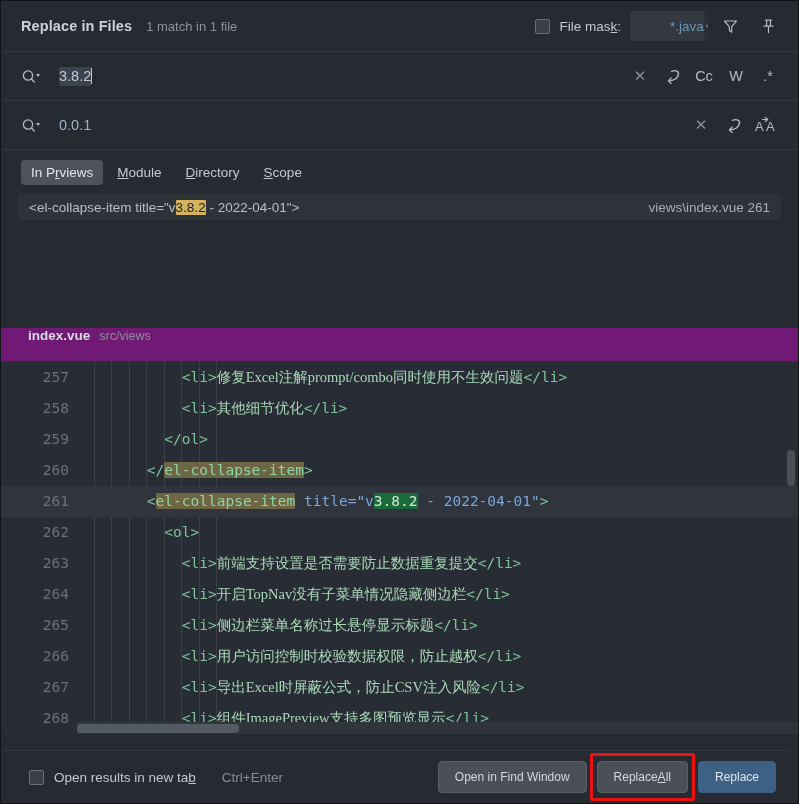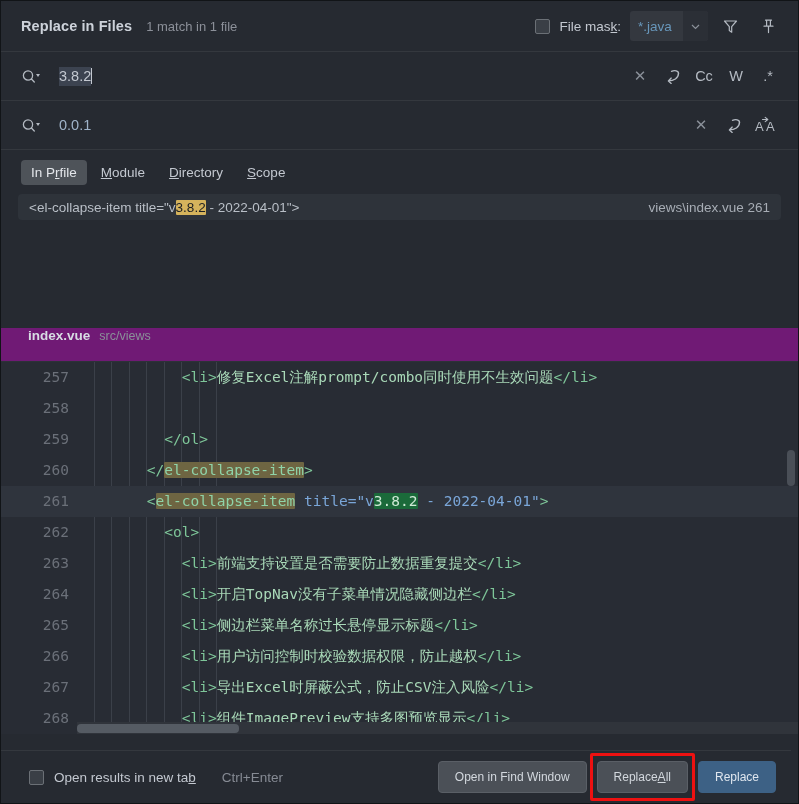--- a/index.html
+++ b/index.html
@@ -39,20 +39,21 @@
     background:#3a3f46;display:inline-block;flex:none;
   }
   .mask-label{
     font-size:13.5px;color:#c3c8d0;margin-left:9px;margin-right:9px;white-space:nowrap;
   }
   .mask-label u{text-decoration:underline;}
   .mask-combo{
     display:flex;align-items:stretch;height:30px;
     background:#34383f;border-radius:3px;overflow:hidden;
     width:78px;
+    padding-left:32px;
   }
   .mask-val{
     flex:1;display:flex;align-items:center;padding-left:8px;
     font-size:13.5px;color:#6897bb;
   }
   .mask-arrow{
     width:25px;background:#2b2f36;display:flex;align-items:center;justify-content:center;
   }
   .icon-btn{
     width:32px;height:32px;display:flex;align-items:center;justify-content:center;
@@ -149,21 +150,21 @@
   .line.cur{background:#2f343d;}
   .ln{
     position:absolute;left:0;width:68px;text-align:right;
     color:#6b7079;font-size:14.5px;
   }
   .ltext{position:absolute;left:76px;white-space:pre;}
   .t-tag{color:#7ec699;}
   .t-tagname{color:#8fd3a8;}
   .t-attr{color:#7aa6d8;}
   .t-str{color:#7aa6d8;}
-  .t-text{color:#a9d9b8;}
+  .t-text{color:#a9d9b8;font-family:Liberation Serif, serif;}
   .tagbg{background:#6e6542;border-radius:1px;}
   .findhl{background:#1b6a3a;border-radius:1px;color:#cfe9d6;}
   .vscroll{
     position:absolute;right:3px;width:8px;border-radius:4px;background:#4a4f57;
   }
   .hscroll{
     position:absolute;height:9px;border-radius:4px;background:#555b63;
   }
   .hscroll-track{
     position:absolute;left:76px;right:0;bottom:0;height:12px;background:#30343b;
@@ -272,21 +273,21 @@
     <span class="act">
       <svg width="23" height="19" viewBox="0 0 23 19">
         <text x="0" y="15" font-family="Liberation Sans, sans-serif" font-size="13" fill="#b4bac2">A</text>
         <text x="11" y="15" font-family="Liberation Sans, sans-serif" font-size="13" fill="#b4bac2">A</text>
         <path d="M7.5 3.5 L12.5 3.5 M10.2 1.4 L12.8 3.5 L10.2 5.6" fill="none" stroke="#b4bac2" stroke-width="1.1" stroke-linecap="round" stroke-linejoin="round"></path>
       </svg>
     </span>
   </div>
 
   <div class="scopes">
-    <span class="scope active"><span>In P</span><u>r</u><span>file</span></span>
+    <span class="scope active"><span>In P</span><u>r</u><span>views</span></span>
     <span class="scope"><span></span><u>M</u><span>odule</span></span>
     <span class="scope"><span></span><u>D</u><span>irectory</span></span>
     <span class="scope"><span></span><u>S</u><span>cope</span></span>
   </div>
 
   <div class="results">
     <div class="result-row">
       <span class="result-code"><span>&lt;el-collapse-item title="v</span><span class="hl">3.8.2</span><span> - 2022-04-01"&gt;</span></span>
       <span class="result-path">views\index.vue 261</span>
     </div>
@@ -304,21 +305,21 @@
         <div class="ig" style="left: 34px;"></div>
         <div class="ig" style="left: 51.5px;"></div>
         <div class="ig" style="left: 69px;"></div>
         <div class="ig" style="left: 86.5px;"></div>
         <div class="ig" style="left: 104px;"></div>
         <div class="ig" style="left: 121.5px;"></div>
         <div class="ig" style="left: 139px;"></div>
       </div>
     <div id="code-lines">
         <div class="line"><span class="ln">257</span><span class="ltext"><span>            </span><span class="t-tag">&lt;li&gt;</span><span class="t-text">修复Excel注解prompt/combo同时使用不生效问题</span><span class="t-tag">&lt;/li&gt;</span></span></div>
-        <div class="line"><span class="ln">258</span></div>
+        <div class="line"><span class="ln">258</span><span class="ltext"><span>            </span><span class="t-tag">&lt;li&gt;</span><span class="t-text">其他细节优化</span><span class="t-tag">&lt;/li&gt;</span></span></div>
         <div class="line"><span class="ln">259</span><span class="ltext"><span>          </span><span class="t-tag">&lt;/ol&gt;</span></span></div>
         <div class="line"><span class="ln">260</span><span class="ltext"><span>        </span><span class="t-tag">&lt;/</span><span class="t-tagname tagbg">el-collapse-item</span><span class="t-tag">&gt;</span></span></div>
         <div class="line cur"><span class="ln">261</span><span class="ltext"><span>        </span><span class="t-tag">&lt;</span><span class="t-tagname tagbg">el-collapse-item</span><span class="t-tag"> </span><span class="t-attr">title=</span><span class="t-str">"v</span><span class="t-str findhl">3.8.2</span><span class="t-str"> - 2022-04-01"</span><span class="t-tag">&gt;</span></span></div>
         <div class="line"><span class="ln">262</span><span class="ltext"><span>          </span><span class="t-tag">&lt;ol&gt;</span></span></div>
         <div class="line"><span class="ln">263</span><span class="ltext"><span>            </span><span class="t-tag">&lt;li&gt;</span><span class="t-text">前端支持设置是否需要防止数据重复提交</span><span class="t-tag">&lt;/li&gt;</span></span></div>
         <div class="line"><span class="ln">264</span><span class="ltext"><span>            </span><span class="t-tag">&lt;li&gt;</span><span class="t-text">开启TopNav没有子菜单情况隐藏侧边栏</span><span class="t-tag">&lt;/li&gt;</span></span></div>
         <div class="line"><span class="ln">265</span><span class="ltext"><span>            </span><span class="t-tag">&lt;li&gt;</span><span class="t-text">侧边栏菜单名称过长悬停显示标题</span><span class="t-tag">&lt;/li&gt;</span></span></div>
         <div class="line"><span class="ln">266</span><span class="ltext"><span>            </span><span class="t-tag">&lt;li&gt;</span><span class="t-text">用户访问控制时校验数据权限，防止越权</span><span class="t-tag">&lt;/li&gt;</span></span></div>
         <div class="line"><span class="ln">267</span><span class="ltext"><span>            </span><span class="t-tag">&lt;li&gt;</span><span class="t-text">导出Excel时屏蔽公式，防止CSV注入风险</span><span class="t-tag">&lt;/li&gt;</span></span></div>
         <div class="line"><span class="ln">268</span><span class="ltext"><span>            </span><span class="t-tag">&lt;li&gt;</span><span class="t-text">组件ImagePreview支持多图预览显示</span><span class="t-tag">&lt;/li&gt;</span></span></div>

